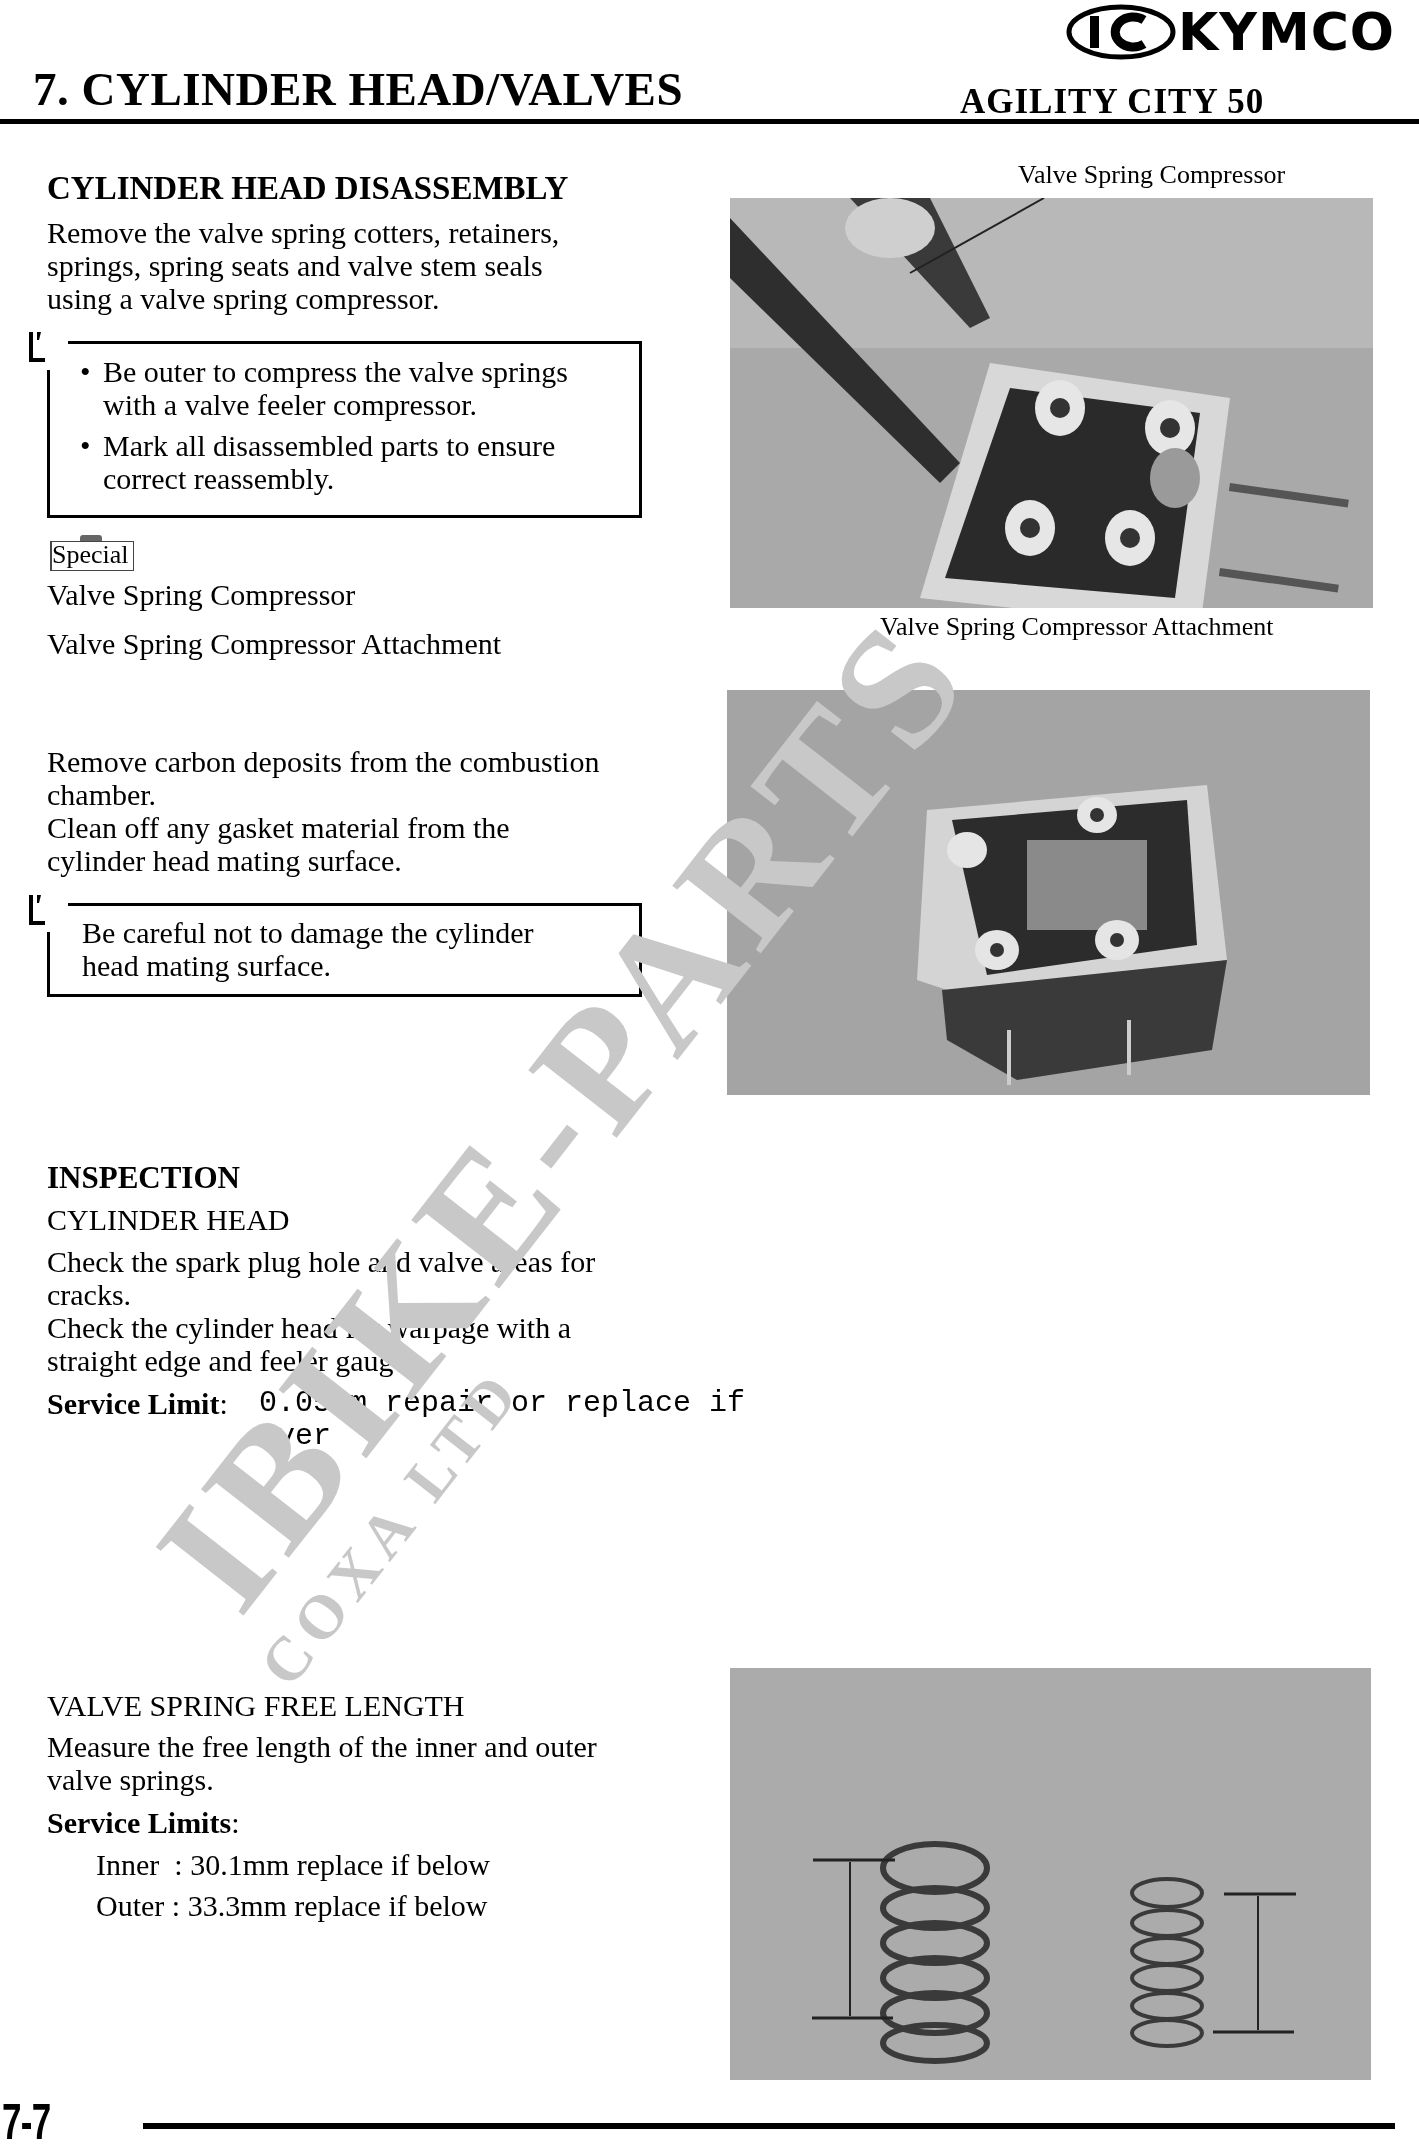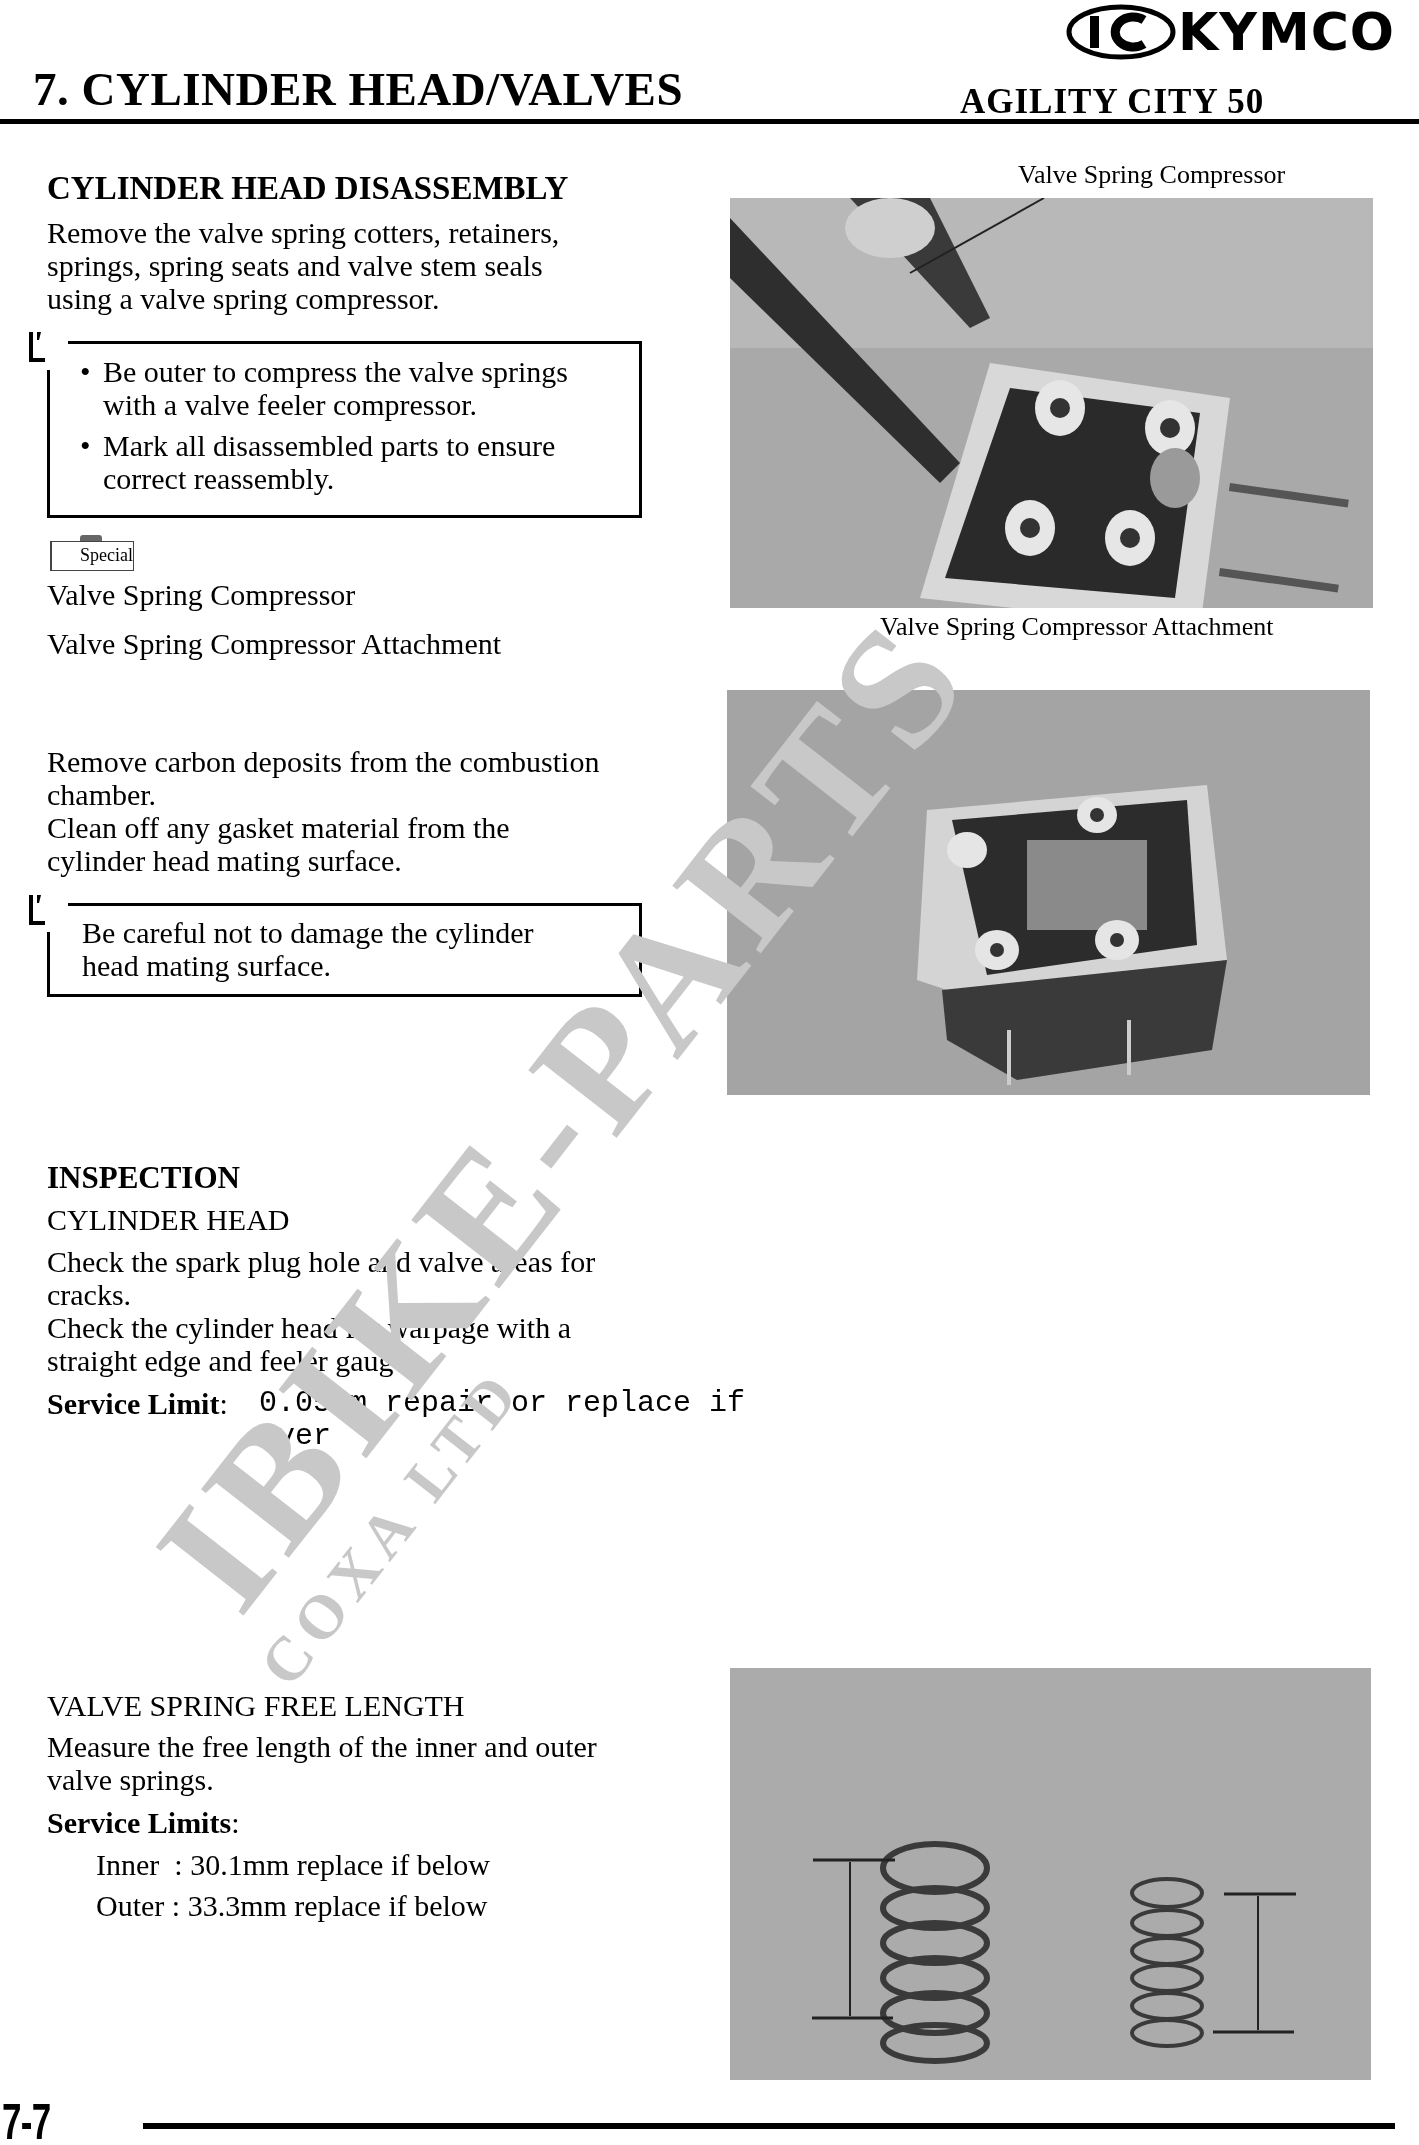--- a/index.html
+++ b/index.html
@@ -19,21 +19,21 @@
 
   .note-icon { width: 22px; height: 34px; }
   .note-box { border: 3px solid #000; box-sizing: border-box; }
   .note-box .gap-cover { position: absolute; left: -4px; top: -4px; width: 22px; height: 30px; background: #fff; }
   .bullet-item { position: relative; padding-left: 53px; font-size: 30px; line-height: 33px; }
   .bullet-dot { position: absolute; left: 30px; top: 0; }
 
   .special-icon { left: 50px; top: 535px; width: 86px; height: 38px; }
   .special-icon .handle { position:absolute; left: 30px; top: 0; width: 22px; height: 6px; background:#666; border-radius: 3px 3px 0 0; }
   .special-icon .box { position:absolute; left: 0; top: 6px; width: 84px; height: 30px; border: 1.5px solid #444; border-left-width: 2px; box-sizing: border-box;
-                       font-size: 18px; line-height: 26px; text-align: right; }
+                       font-size: 26px; line-height: 26px; text-align: left; }
 
   .caption { font-size: 26px; white-space: nowrap; }
 
   .photo { background: #a8a8a8; overflow: hidden; }
   .photo svg { width: 100%; height: 100%; display: block; }
 
   .watermark { left: 0; top: 0; width: 1419px; height: 2145px; pointer-events: none; }
   .watermark svg { width: 100%; height: 100%; }
 
   .page-num { left: 2px; top: 2093px; font-size: 50px; font-weight: bold; font-family: "Liberation Sans", sans-serif; transform: scaleX(0.7); transform-origin: left top; letter-spacing: -1px; }

